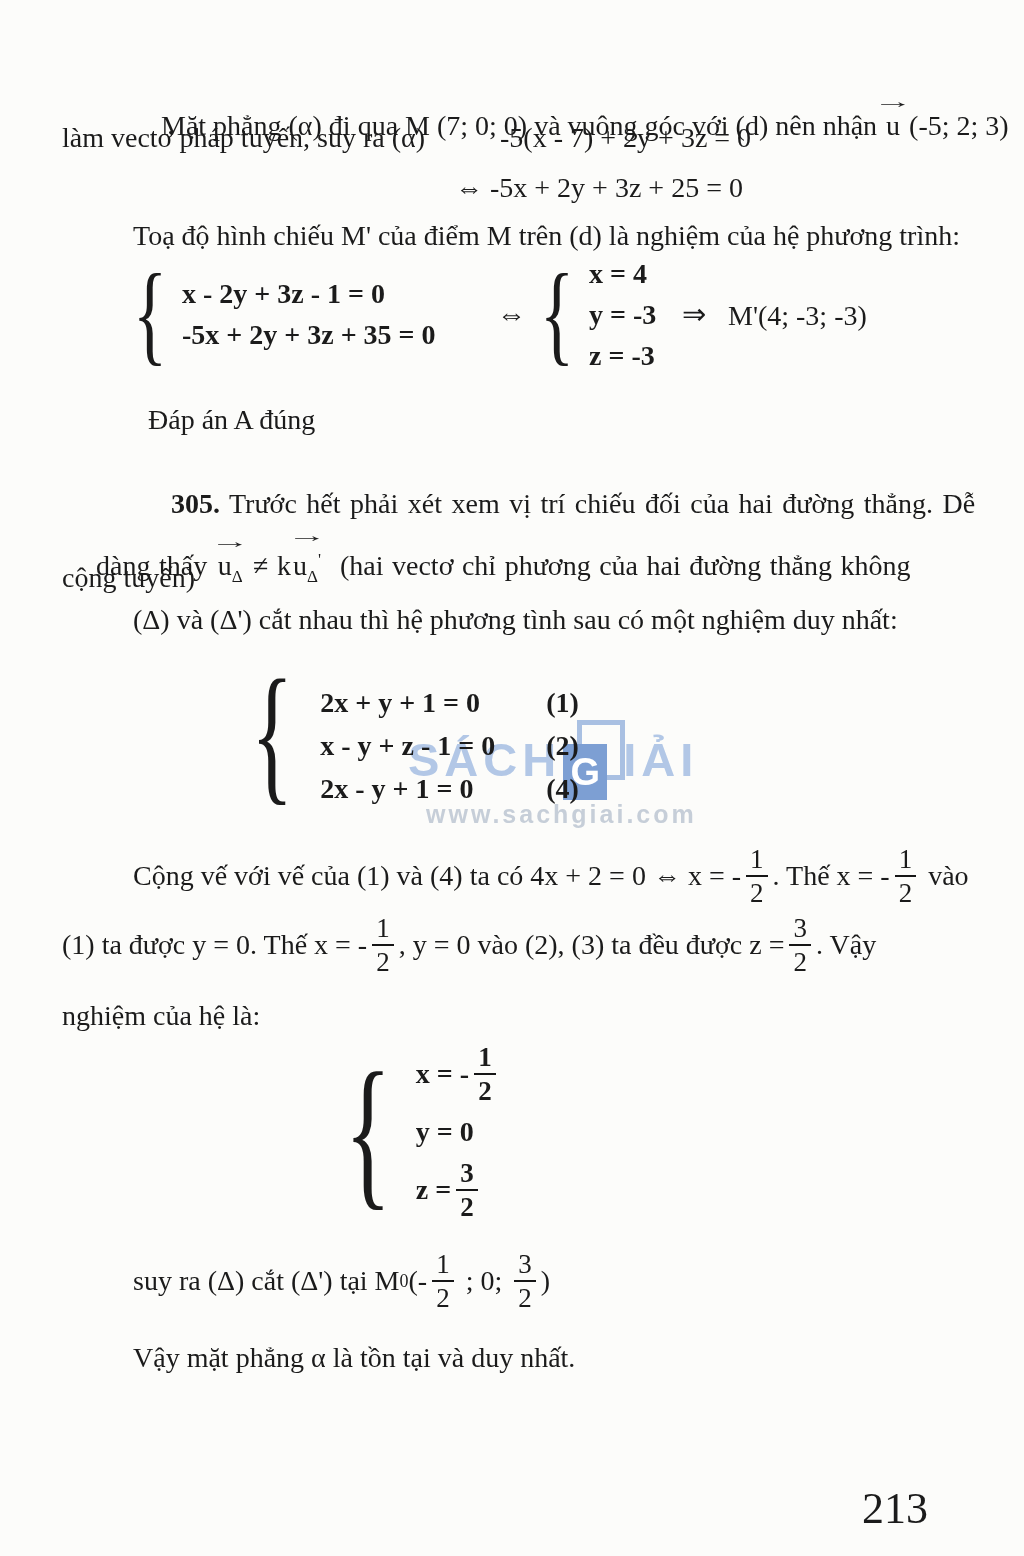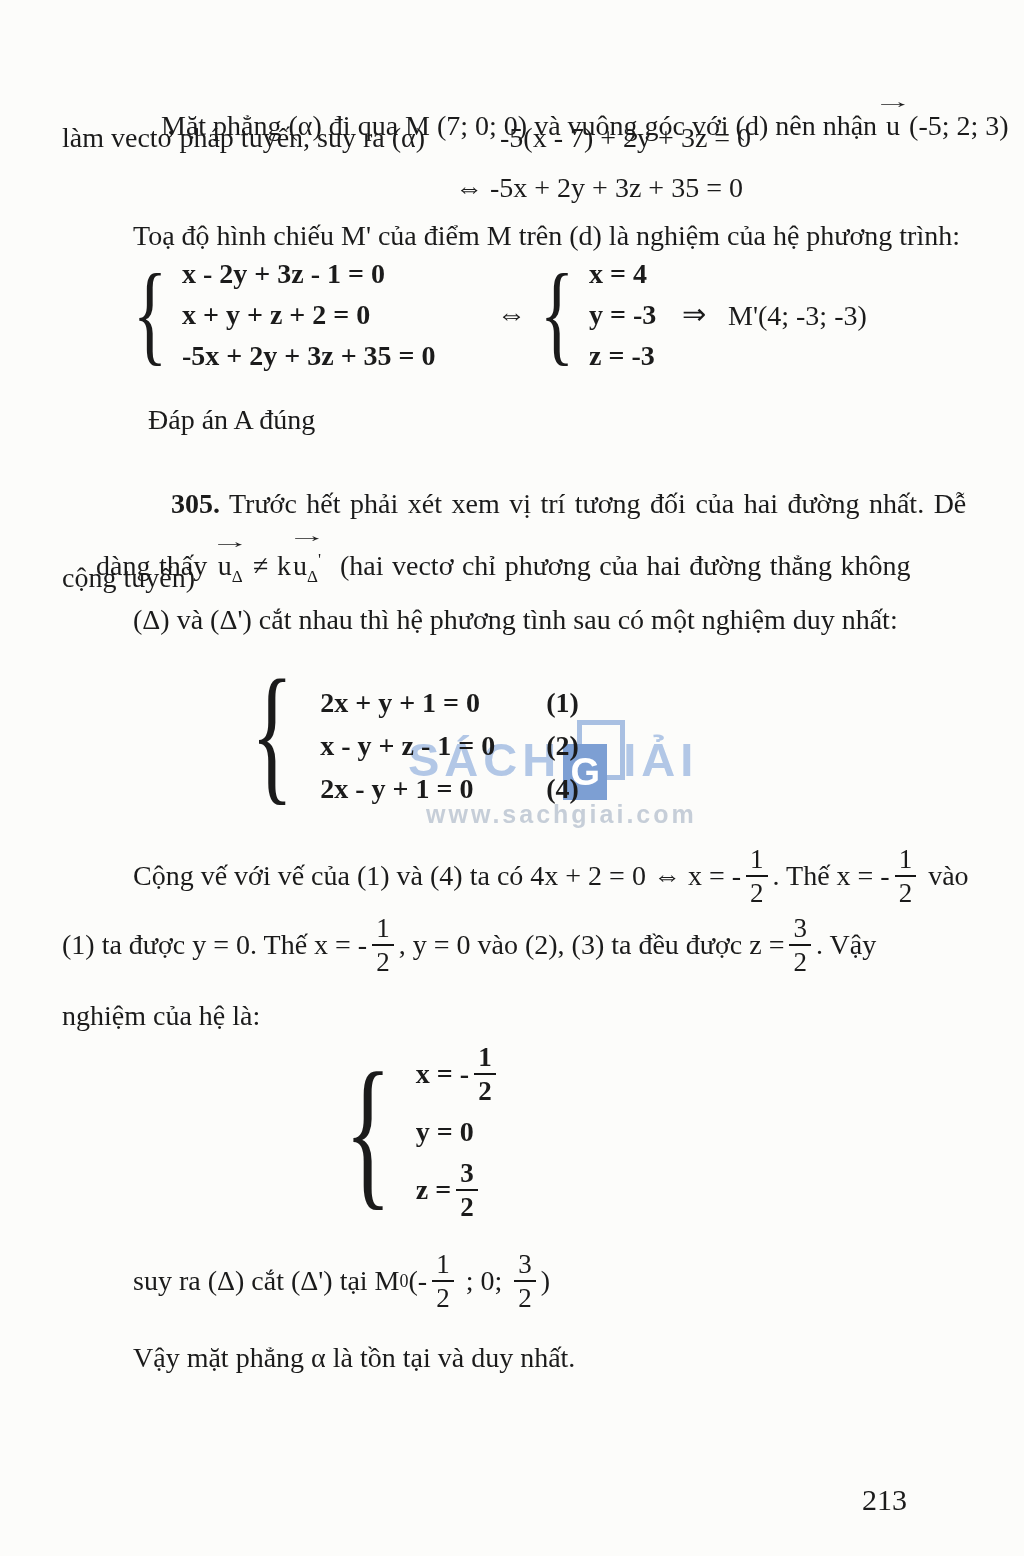--- a/index.html
+++ b/index.html
@@ -53,21 +53,21 @@
   .wm-logo{position:relative;width:58px;height:90px;margin:0 2px;}
   .wm-logo .back{position:absolute;top:6px;left:14px;width:38px;height:50px;
                  border:5px solid #a9c0e2;background:transparent;}
   .wm-logo .front{position:absolute;top:30px;left:0;width:44px;height:56px;background:#7d9fd3;
                   color:#fff;display:flex;align-items:center;justify-content:center;
                   font-size:38px;letter-spacing:0;}
   .wm-url{position:absolute;left:426px;top:800px;z-index:1;
           font-family:"Liberation Sans",sans-serif;font-weight:bold;
           font-size:25px;color:#c6ced8;letter-spacing:3px;}
 
-  .pagenum{position:absolute;left:862px;top:1483px;font-size:30px;z-index:2;}
+  .pagenum{position:absolute;left:862px;top:1483px;font-size:44px;z-index:2;}
 </style>
 </head>
 <body>
 
 <div class="page">
 
   <div class="watermark">
     <span>SÁCH</span>
     <span class="wm-logo">
       <span class="back"></span>
@@ -75,47 +75,46 @@
     </span>
     <span>IẢI</span>
   </div>
   <div class="wm-url">www.sachgiai.com</div>
 
   <div class="ln" style="left:133px;top:72px;">
     <span class="seg">Mặt phẳng (α) đi qua M (7; 0; 0) và vuông góc với (d) nên nhận </span><span class="vec"><span class="arr">→</span><span>u</span></span><span class="seg"> (-5; 2; 3)</span>
   </div>
   <div class="ln" style="left:62px;top:120px;">làm vectơ pháp tuyến, suy ra (α)</div>
   <div class="ln" style="left:500px;top:120px;">-5(x - 7) + 2y + 3z = 0</div>
-  <div class="ln" style="left:455px;top:170px;">⇔ -5x + 2y + 3z + 35 = 0</div>
+  <div class="ln" style="left:455px;top:170px;">⇔ -5x + 2y + 3z + 25 = 0</div>
   <div class="ln" style="left:133px;top:218px;">Toạ độ hình chiếu M' của điểm M trên (d) là nghiệm của hệ phương trình:</div>
 
   <div class="sys sys1" style="left:126px;top:252px;height:124px;">
     <span class="brace b3">{</span>
     <span class="rows">
       <span>x - 2y + 3z - 1 = 0</span>
-      <span>x + y + z + 2 = 0</span>
       <span>-5x + 2y + 3z + 35 = 0</span>
     </span>
   </div>
   <div class="ln arrow-op" style="left:497px;top:296px;">⇔</div>
   <div class="sys sys2" style="left:533px;top:252px;height:124px;">
     <span class="brace b3">{</span>
     <span class="rows">
       <span>x = 4</span>
       <span>y = -3</span>
       <span>z = -3</span>
     </span>
   </div>
   <div class="ln arrow-op" style="left:682px;top:296px;">⇒</div>
   <div class="ln" style="left:728px;top:298px;">M'(4; -3; -3)</div>
 
   <div class="ln" style="left:148px;top:402px;">Đáp án A đúng</div>
 
   <div class="ln just1" style="left:133px;top:450px;">
-    <span class="bold">305.</span><span class="seg"> Trước hết phải xét xem vị trí tương đối của hai đường nhất. Dễ</span>
+    <span class="bold">305.</span><span class="seg"> Trước hết phải xét xem vị trí chiếu đối của hai đường thẳng. Dễ</span>
   </div>
   <div class="ln just2" style="left:62px;top:506px;">
     <span class="seg">dàng thấy </span><span class="vec"><span class="arr">→</span><span>u</span><sub>Δ</sub></span><span class="seg"> ≠ k</span><span class="vec"><span class="arr">→</span><span>u</span><sub>Δ</sub><sup>'</sup></span><span class="seg">  (hai vectơ chỉ phương của hai đường thẳng không</span>
   </div>
   <div class="ln" style="left:62px;top:560px;">cộng tuyến)</div>
   <div class="ln" style="left:133px;top:602px;">(Δ) và (Δ') cắt nhau thì hệ phương tình sau có một nghiệm duy nhất:</div>
 
   <div class="sys sysc" style="left:238px;top:645px;height:176px;">
     <span class="brace b4">{</span>
     <span class="rows">

